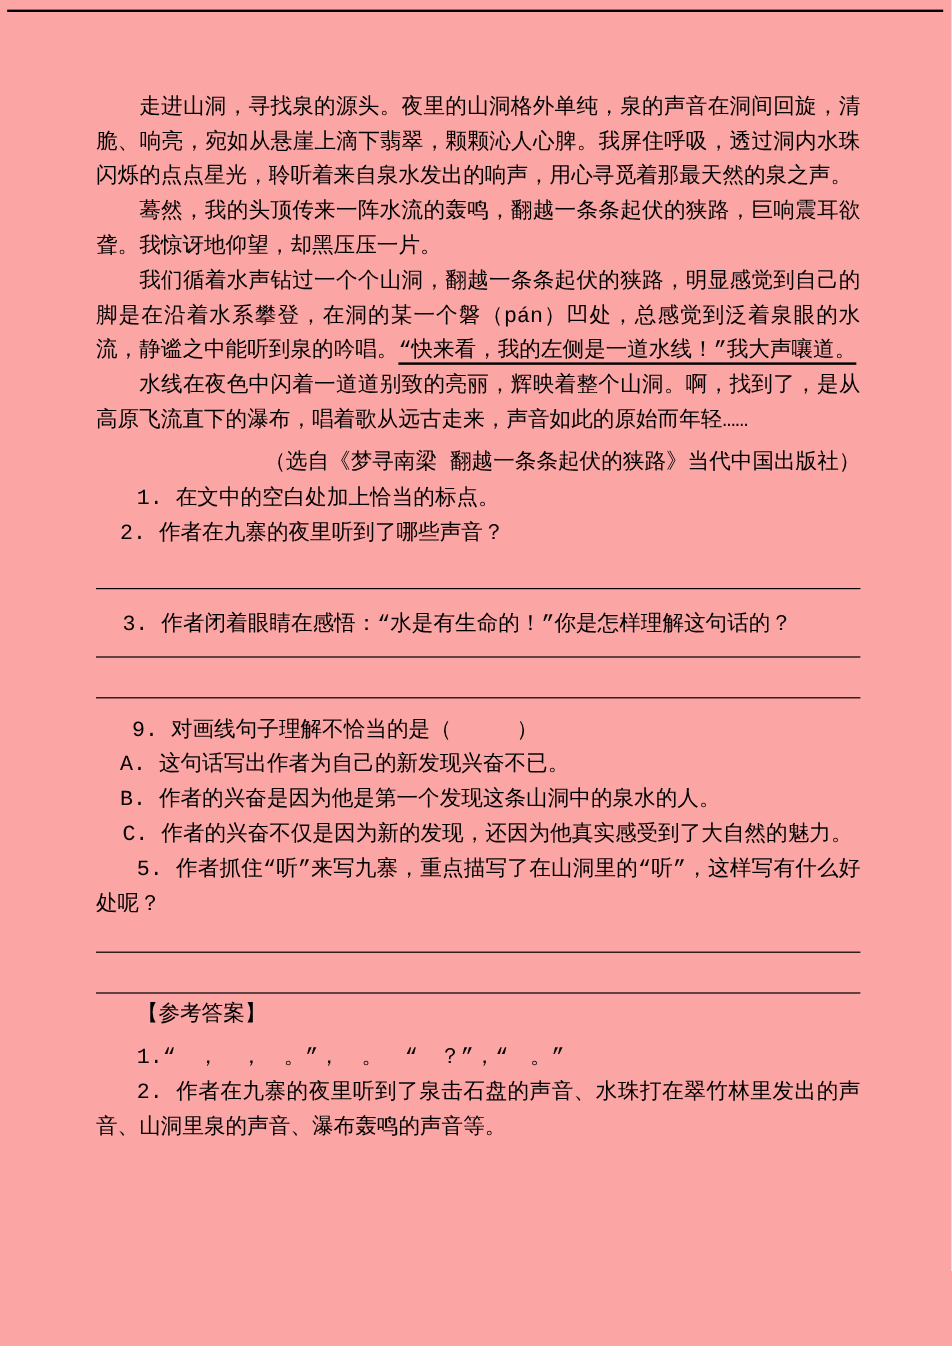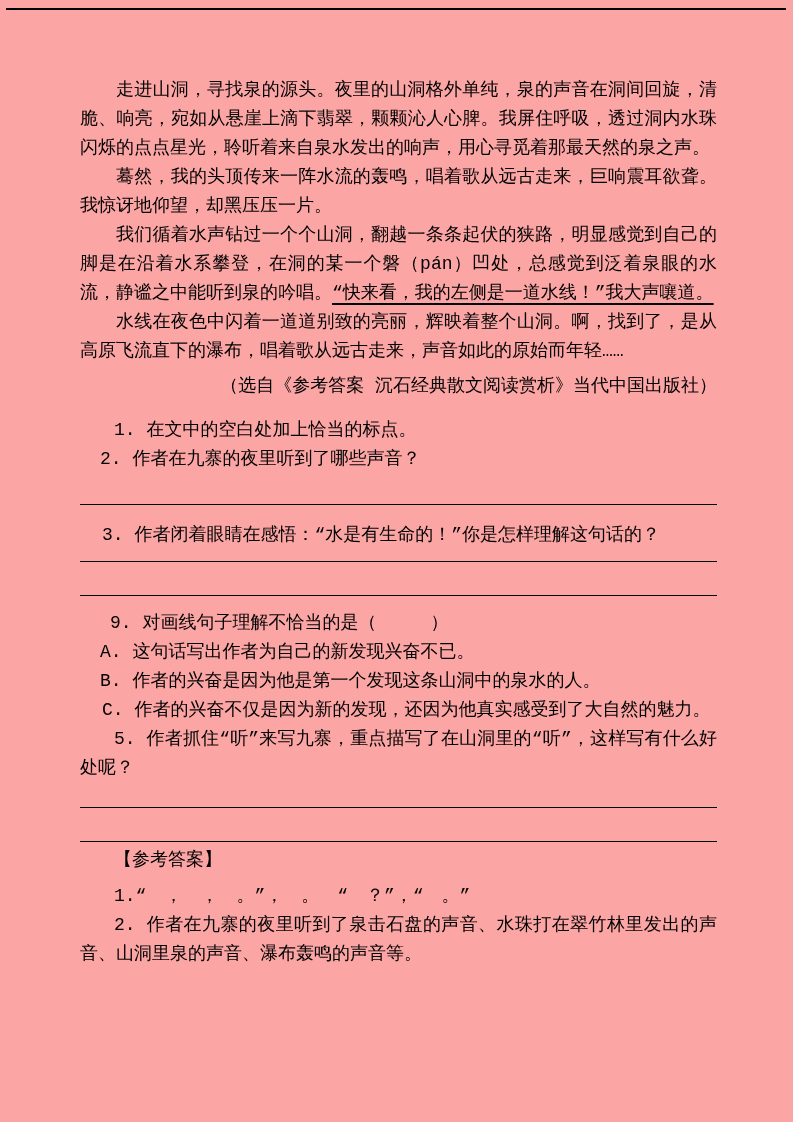--- a/index.html
+++ b/index.html
@@ -52,48 +52,48 @@
   }
   .ind34 { text-indent: 34px; }
   .ind30 { text-indent: 30px; }
   .ind22 { text-indent: 22px; }
   .ind20 { text-indent: 20px; }
   .rule {
     border-top: 1.6px solid #000;
     height: 0;
     width: 100%;
   }
-  .mt5  { margin-top: 15px; }
+  .mt5  { margin-top: 1px; }
   .mt7  { margin-top: 7px; }
   .mt11 { margin-top: 11px; }
   .mt13 { margin-top: 13px; }
   .mt14 { margin-top: 16px; }
   .mt19 { margin-top: 4px; }
   .mt24 { margin-top: 24px; }
   .mt30 { margin-top: 30px; }
   .mt33 { margin-top: 33px; }
 </style>
 </head>
 <body>
 
 <div class="page">
 
   <div class="top-rule"></div>
 
   <div class="content">
 
     <p class="para">走进山洞，寻找泉的源头。夜里的山洞格外单纯，泉的声音在洞间回旋，清脆、响亮，宛如从悬崖上滴下翡翠，颗颗沁人心脾。我屏住呼吸，透过洞内水珠闪烁的点点星光，聆听着来自泉水发出的响声，用心寻觅着那最天然的泉之声。</p>
 
-    <p class="para">蓦然，我的头顶传来一阵水流的轰鸣，唱着歌从远古走来，巨响震耳欲聋。我惊讶地仰望，却黑压压一片。</p>
+    <p class="para">蓦然，我的头顶传来一阵水流的轰鸣，翻越一条条起伏的狭路，巨响震耳欲聋。我惊讶地仰望，却黑压压一片。</p>
 
     <p class="para"><span>我们循着水声钻过一个个山洞，翻越一条条起伏的狭路，明显感觉到自己的脚是在沿着水系攀登，在洞的某一个磐（pán）凹处，总感觉到泛着泉眼的水流，静谧之中能听到泉的吟唱。</span><span class="u">“快来看，我的左侧是一道水线！”我大声嚷道。</span></p>
 
     <p class="para">水线在夜色中闪着一道道别致的亮丽，辉映着整个山洞。啊，找到了，是从高原飞流直下的瀑布，唱着歌从远古走来，声音如此的原始而年轻……</p>
 
-    <p class="src">（选自《参考答案 沉石经典散文阅读赏析》当代中国出版社）</p>
+    <p class="src">（选自《梦寻南梁 翻越一条条起伏的狭路》当代中国出版社）</p>
 
     <p class="q ind34 mt5">1. 在文中的空白处加上恰当的标点。</p>
 
     <p class="q ind20">2. 作者在九寨的夜里听到了哪些声音？</p>
 
     <div class="rule mt30"></div>
 
     <p class="q ind22 mt14">3. 作者闭着眼睛在感悟：“水是有生命的！”你是怎样理解这句话的？</p>
 
     <div class="rule mt11"></div>

